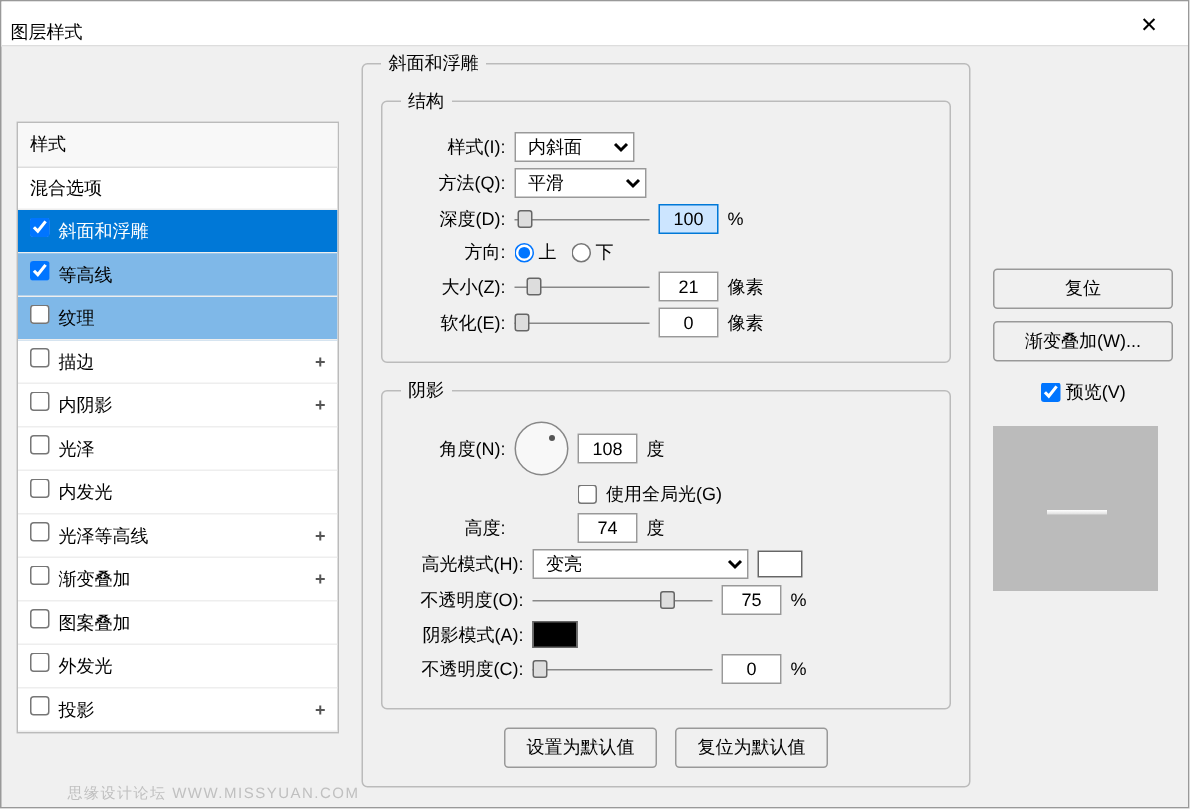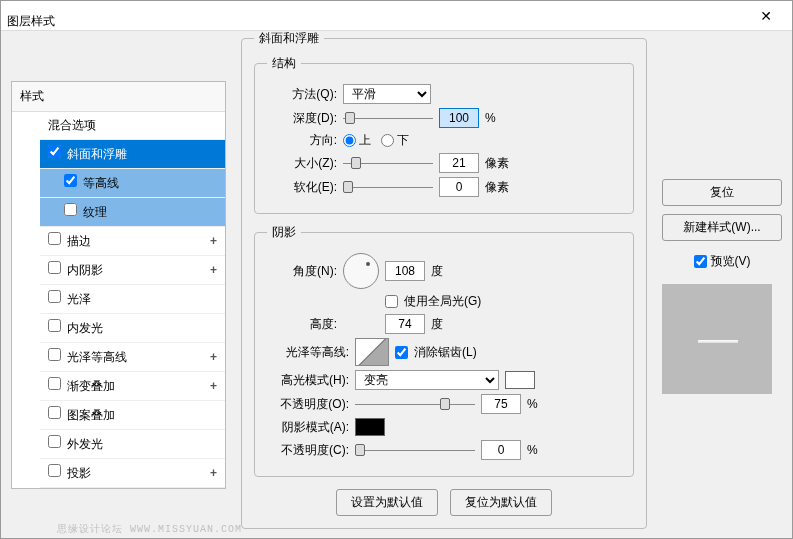--- a/index.html
+++ b/index.html
@@ -5,24 +5,24 @@
 * { box-sizing: border-box; margin: 0; padding: 0; }
 body { font-family: "Microsoft YaHei", "SimSun", sans-serif; font-size: 12px; background: #f0f0f0; }
 .window { width: 793px; height: 539px; background: #f0f0f0; border: 1px solid #999; position: relative; }
 .titlebar { height: 30px; background: #fff; border-bottom: 1px solid #ddd; display: flex; align-items: flex-end; padding: 0 6px; justify-content: space-between; }
 .titlebar-title { font-size: 12px; }
 .close-btn { width: 40px; height: 28px; display: flex; align-items: center; justify-content: center; font-size: 14px; cursor: pointer; }
 .content { display: flex; padding: 10px; gap: 10px; height: calc(100% - 30px); align-items: center; }
 .left-panel { width: 215px; background: #fff; border: 1px solid #bbb; display: flex; flex-direction: column; }
 .style-header { padding: 6px 8px; border-bottom: 1px solid #ddd; background: #f8f8f8; }
 .style-list { flex: 1; overflow: auto; }
-.style-item { padding: 5px 8px; border-bottom: 1px solid #eee; display: flex; align-items: center; justify-content: space-between; cursor: pointer; margin-left: 28px; }
+.style-item { padding: 5px 8px; border-bottom: 1px solid #eee; display: flex; align-items: center; justify-content: space-between; cursor: pointer; }
 .style-item.selected { background: #0078d7; color: #fff; }
 .style-item.sub-selected { background: #7fb8e8; }
-.style-item.sub { padding-left: 24px; }
+.style-item.sub { padding-left: 8px; }
 .style-item input[type="checkbox"] { margin-right: 6px; }
 .style-item .plus { font-weight: bold; color: #555; }
 .left-footer { border-top: 1px solid #ddd; padding: 4px 6px; display: flex; justify-content: space-between; align-items: center; background: #f0f0f0; }
 .fx-icon { font-style: italic; font-size: 11px; color: #555; }
 .trash-icon svg { width: 12px; height: 13px; }
 .middle-panel { flex: 1; padding: 0 5px; }
 fieldset { border: 1px solid #bbb; border-radius: 4px; padding: 8px 12px 12px; margin-bottom: 10px; }
 fieldset.outer { border: 1px solid #bbb; }
 legend { padding: 0 5px; font-size: 12px; }
 .row { display: flex; align-items: center; margin: 4px 0; gap: 6px; }
@@ -42,21 +42,21 @@
 .swatch { width: 30px; height: 18px; border: 1px solid #666; }
 .swatch.black { background: #000; }
 .swatch.white { background: #fff; }
 .right-panel { width: 120px; display: flex; flex-direction: column; gap: 8px; padding-top: 4px; }
 .btn { border: 1px solid #999; background: #f0f0f0; padding: 4px 0; font-size: 12px; cursor: pointer; text-align: center; border-radius: 3px; }
 .preview-check { display: flex; align-items: center; gap: 4px; justify-content: center; margin-top: 4px; }
 .preview-box { width: 110px; height: 110px; border: 1px solid #bbb; background: #bbb; margin-top: 6px; position: relative; }
 .preview-box .line { position: absolute; top: 55px; left: 35px; width: 40px; height: 3px; background: linear-gradient(#fff, #ddd); }
 .button-row { display: flex; gap: 12px; justify-content: center; margin-top: 12px; }
 .button-row .btn { padding: 4px 14px; }
-.watermark { position: absolute; bottom: 2px; left: 56px; font-size: 10px; color: #c0c0c0; letter-spacing: 1px; font-family: Liberation Mono, monospace; }
+.watermark { position: absolute; bottom: 2px; left: 44px; font-size: 10px; color: #c0c0c0; letter-spacing: 1px; }
 </style>
 </head>
 <body>
 
 <div class="window">
   <div class="titlebar">
     <span class="titlebar-title">图层样式</span>
     <div class="close-btn">
       <span>✕</span>
     </div>
@@ -111,20 +111,24 @@
           </div>
         </div>
     </div>
 
     <div class="middle-panel">
       <fieldset class="outer">
         <legend>斜面和浮雕</legend>
 
         <fieldset>
           <legend>结构</legend>
+          <div class="row">
+            <span class="label">样式(I):</span>
+            <select class="select" style="width:80px"><option>内斜面</option></select>
+          </div>
           <div class="row">
             <span class="label">方法(Q):</span>
             <select class="select" style="width:88px"><option>平滑</option></select>
           </div>
           <div class="row">
             <span class="label">深度(D):</span>
             <div class="slider-track">
                 <div class="line"></div>
                 <div class="thumb" style="left:2px"></div>
               </div>
@@ -180,26 +184,20 @@
             <input type="checkbox" style="">
             <span>使用全局光(G)</span>
           </div>
           <div class="row">
             <span class="label">高度:</span>
             <span style="width:36px"></span>
             <input class="num" value="74" style="">
             <span class="unit">度</span>
           </div>
           <div class="row">
-            <span class="label" style="width:82px">光泽等高线:</span>
-            <div class="contour-box"></div>
-            <input type="checkbox" checked="" style="">
-            <span>消除锯齿(L)</span>
-          </div>
-          <div class="row">
             <span class="label" style="width:82px">高光模式(H):</span>
             <select class="select" style="width:144px"><option>变亮</option></select>
             <div class="swatch white"></div>
           </div>
           <div class="row">
             <span class="label" style="width:82px">不透明度(O):</span>
             <div class="slider-track" style="max-width:120px">
                 <div class="line"></div>
                 <div class="thumb" style="left:85px"></div>
               </div>
@@ -223,21 +221,21 @@
 
         <div class="button-row">
           <button class="btn">设置为默认值</button>
           <button class="btn">复位为默认值</button>
         </div>
       </fieldset>
     </div>
 
     <div class="right-panel">
       <button class="btn">复位</button>
-      <button class="btn">新建样式(W)...</button>
+      <button class="btn">渐变叠加(W)...</button>
       <div class="preview-check">
         <input type="checkbox" checked="" style="">
         <span>预览(V)</span>
       </div>
       <div class="preview-box">
           <div class="line"></div>
         </div>
     </div>
   </div>
   <div class="watermark">思缘设计论坛  WWW.MISSYUAN.COM</div>

